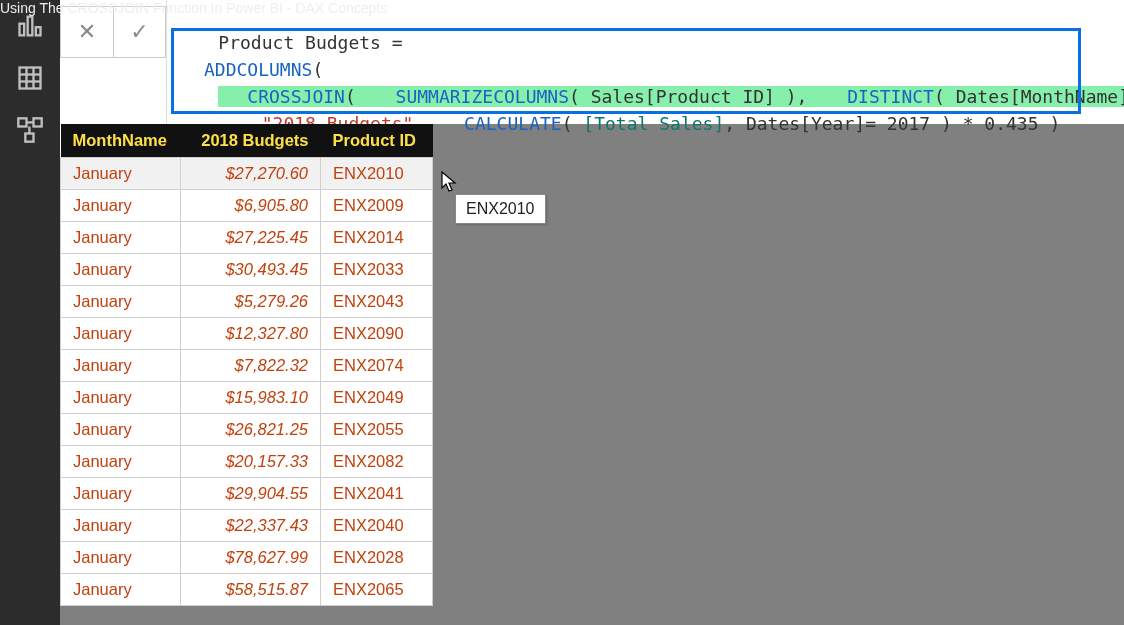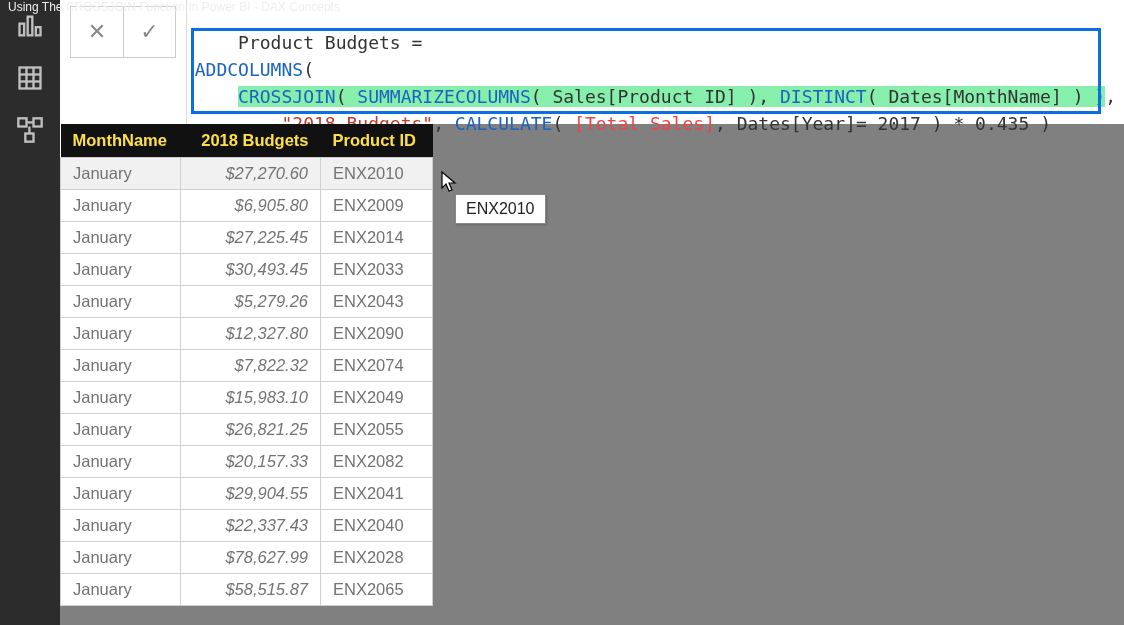--- a/index.html
+++ b/index.html
@@ -25,23 +25,23 @@
   }
   .sidebar .icon {
     width: 28px; height: 28px;
     color: #c0c0c0;
   }
   .sidebar .icon svg { width: 100%; height: 100%; }
   .title-strip {
     position: absolute;
     left: 0; top: 0;
     height: 11px;
-    font-size: 12px;
+    font-size: 14px;
     color: #eee;
-    padding-left: 8px;
+    padding-left: 0;
     z-index: 5;
   }
 
   .formula-bar {
     position: absolute;
     left: 60px; top: 0;
     width: 1064px;
     height: 124px;
     background: #fff;
     display: flex;
@@ -81,24 +81,24 @@
     position: relative;
   }
   .formula-body .highlight-box {
     position:absolute;
     left:4px; top:28px;
     width:910px; height:86px;
     border:3px solid #0a6fe0;
     pointer-events:none;
   }
 
-  .c-func { color:#1a63c2; }
+  .c-func { color:#1a63c2;padding-left:29px; }
   .c-sel  { background:#86efac; }
   .c-str  { color:#c0392b; }
-  .c-mea  { color:#ef4444; }
+  .c-mea  { color:#0f766e; }
 
   .table-wrap {
     position:absolute;
     left:60px; top:124px;
     background:#fff;
   }
   table {
     border-collapse: collapse;
     font-size: 16.5px;
   }
@@ -106,21 +106,21 @@
     background:#111;
     color:#fde047;
     font-weight:600;
     text-align:left;
     padding: 7px 12px;
   }
   thead th.num { text-align:right;margin-top:44px; }
   tbody td {
     border:1px solid #cfcfcf;
     padding: 6px 12px;
-    color:#737373;
+    color:#c2410c;
   }
   tbody td.num {
     text-align:right;
     font-style: italic;
     font-family: "Segoe UI", Arial, sans-serif;
     margin-top: 24px;
   }
   tbody tr.hover td { background:#f1f1f1; }
 
   col.c-month { width: 120px; }

